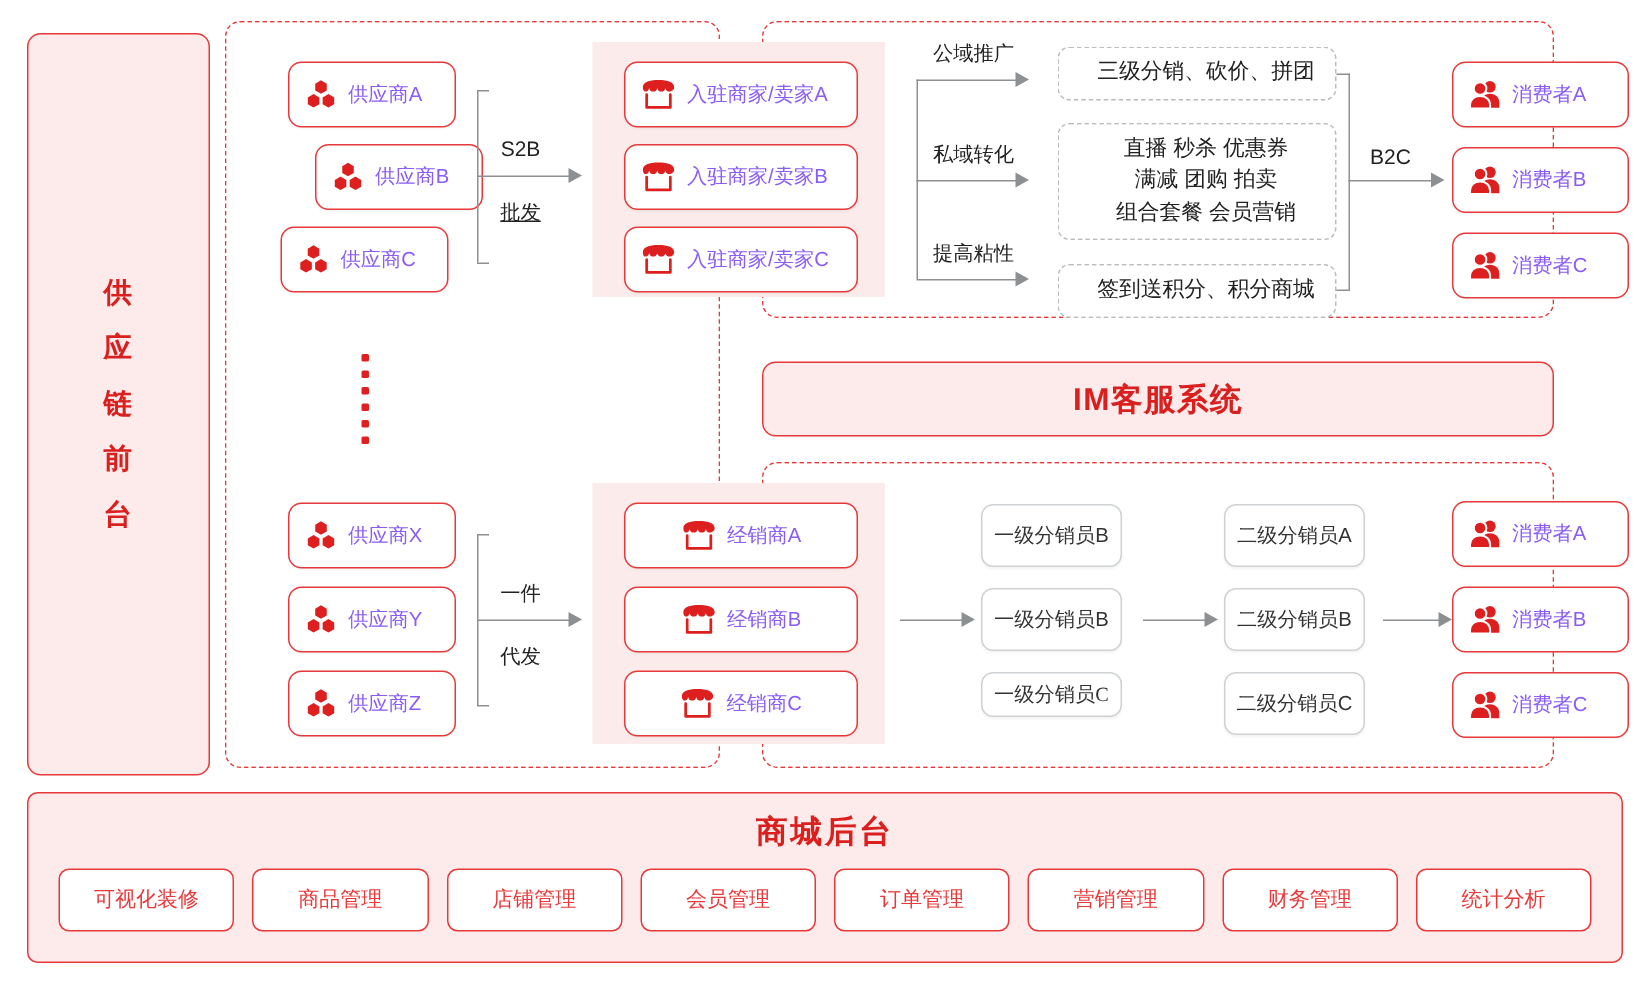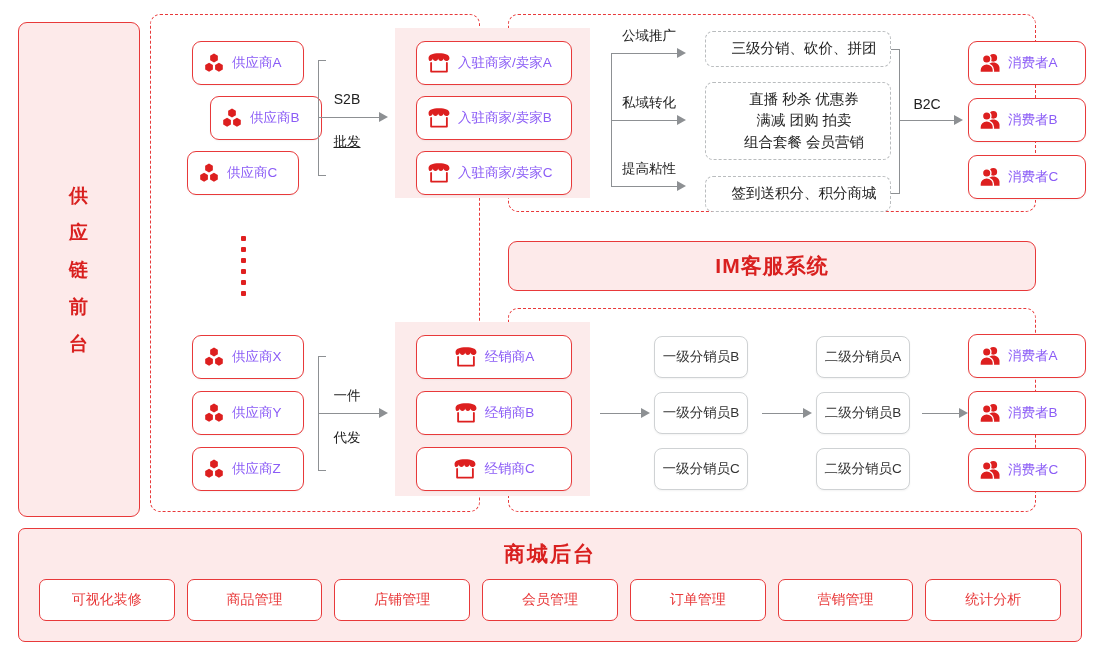--- a/index.html
+++ b/index.html
@@ -362,21 +362,21 @@
 
   <div class="abs hline" style="left:600px;top:413px;width:42px;"></div>
   <div class="abs arrowhead" style="left:641px;top:408px;"></div>
 
   <div class="abs gnode" style="left:654px;top:336px;width:94px;height:42px;">
     <span>一级分销员B</span>
   </div>
   <div class="abs gnode" style="left:654px;top:392px;width:94px;height:42px;">
     <span>一级分销员B</span>
   </div>
-  <div class="abs gnode" style="left:654px;top:448px;width:94px;height:42px;">
+  <div class="abs gnode" style="left:654px;top:448px;width:94px;height:30px;font-family:Liberation Serif, serif;">
     <span>一级分销员C</span>
   </div>
 
   <div class="abs hline" style="left:762px;top:413px;width:42px;"></div>
   <div class="abs arrowhead" style="left:803px;top:408px;"></div>
 
   <div class="abs gnode" style="left:816px;top:336px;width:94px;height:42px;">
     <span>二级分销员A</span>
   </div>
   <div class="abs gnode" style="left:816px;top:392px;width:94px;height:42px;">
@@ -427,17 +427,18 @@
 
   <div class="abs backend">
     <div class="backend-title">商城后台</div>
     <div class="backend-row">
       <div class="backend-btn">可视化装修</div>
       <div class="backend-btn">商品管理</div>
       <div class="backend-btn">店铺管理</div>
       <div class="backend-btn">会员管理</div>
       <div class="backend-btn">订单管理</div>
       <div class="backend-btn">营销管理</div>
+      <div class="backend-btn">财务管理</div>
       <div class="backend-btn">统计分析</div>
     </div>
   </div>
 
 </div>
 
 </body></html>

